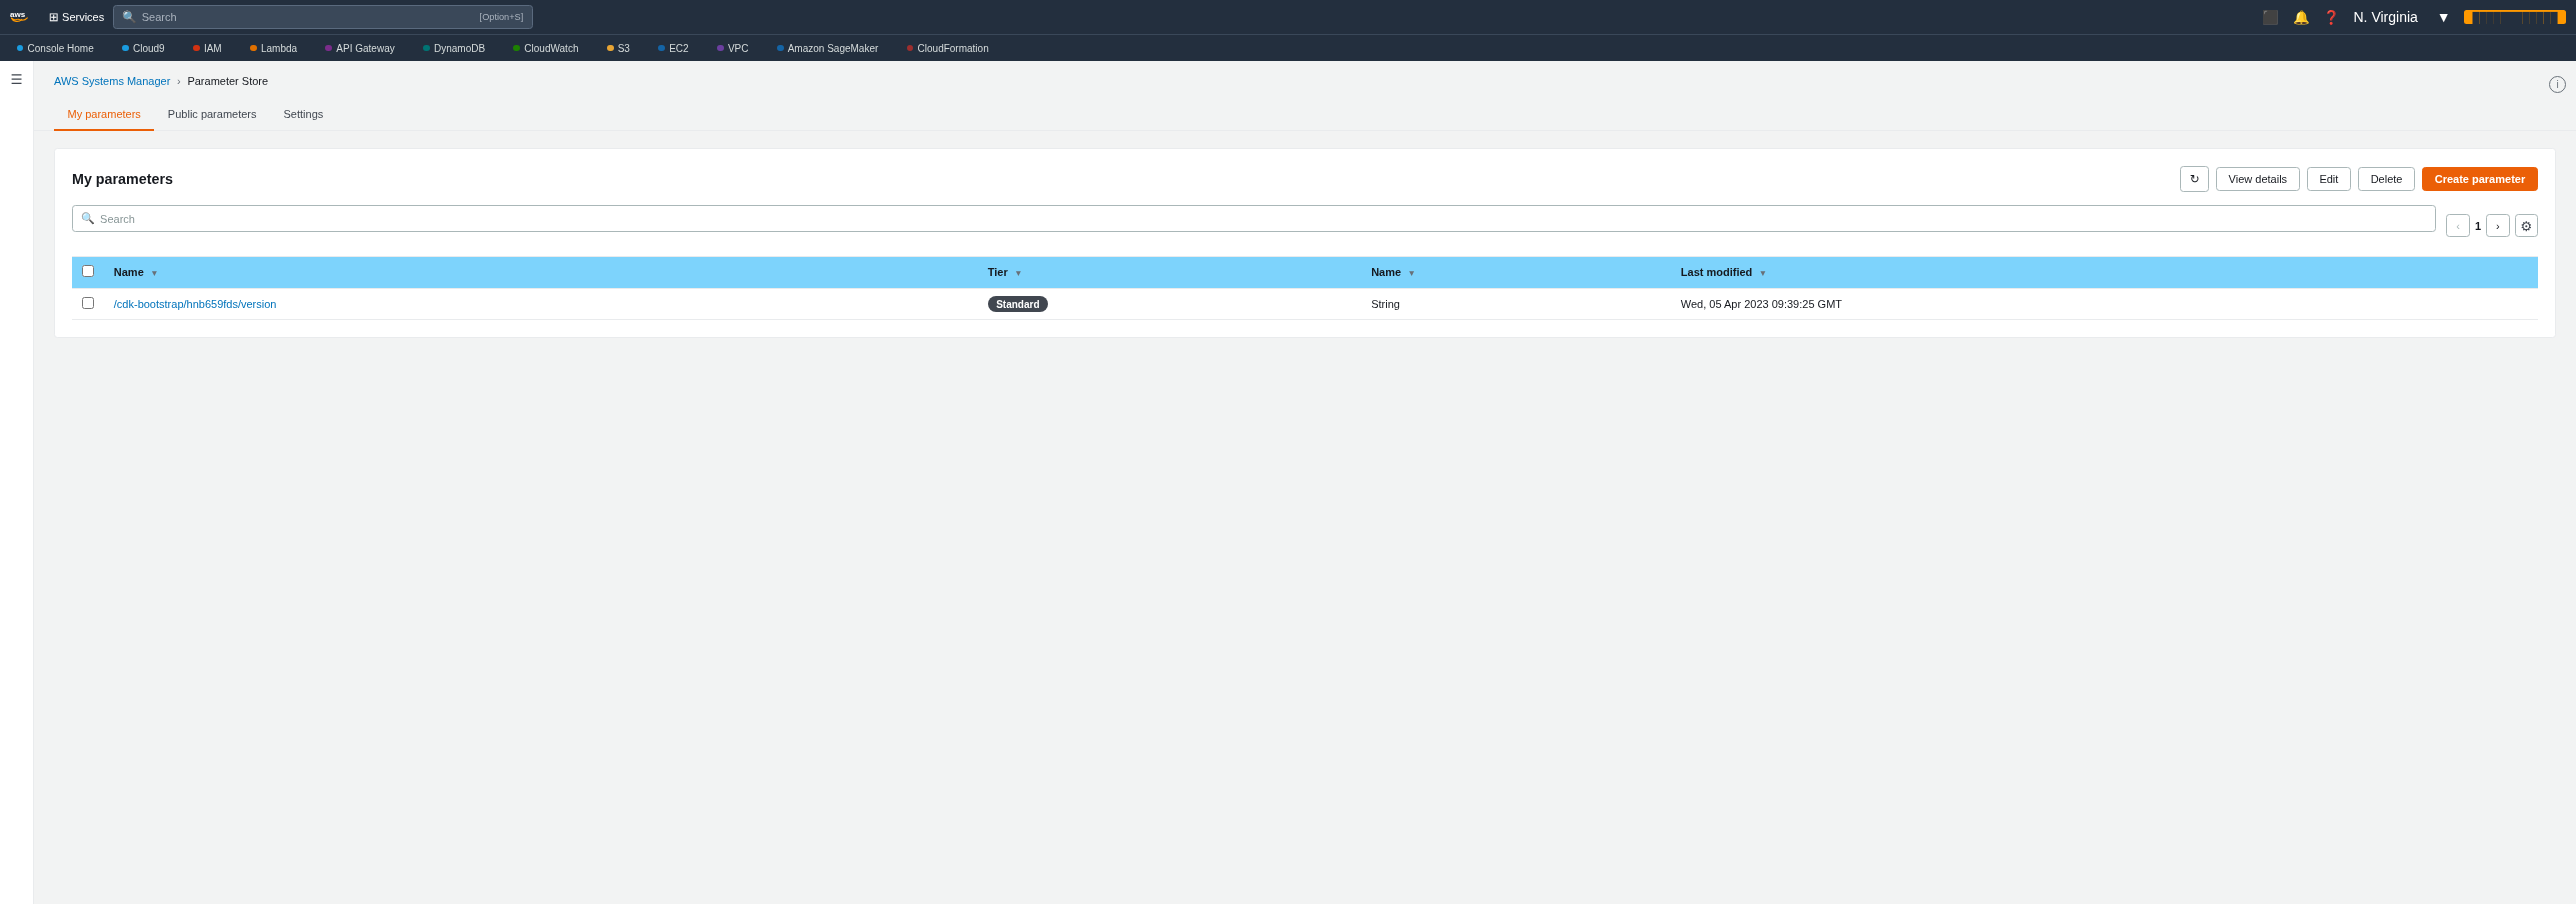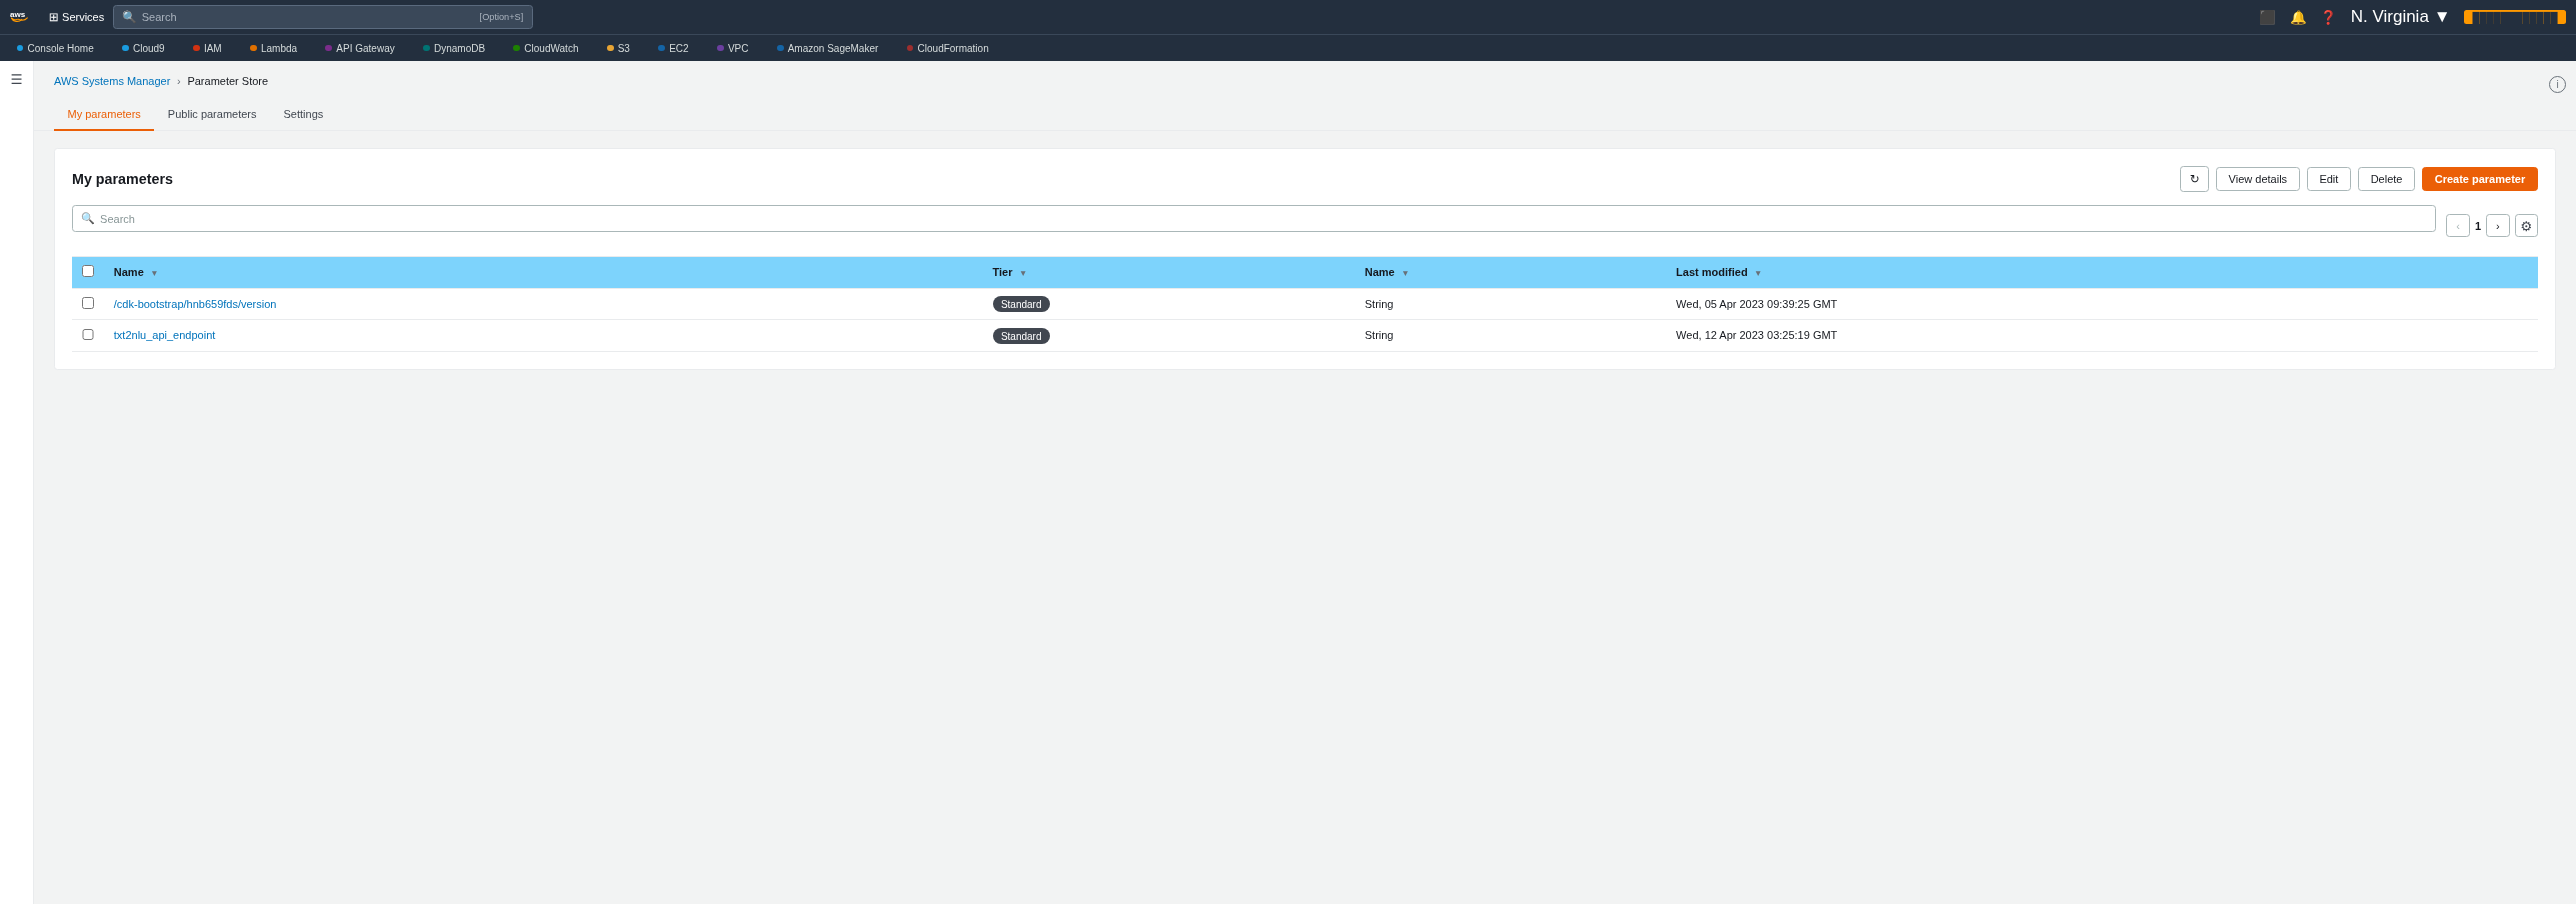--- a/index.html
+++ b/index.html
@@ -23,21 +23,21 @@
     .search-bar {
       flex: 1; display: flex; align-items: center; background: #3a4859; border: 0.8px solid #5a6a7e; border-radius: 3.4px; height: 23.5px; padding: 0 8.4px; max-width: 420px;
     }
     .search-bar input {
       background: none; border: none; outline: none; color: white; font-size: 11px; flex: 1;
     }
     .search-bar input::placeholder { color: #aab3be; }
     .search-shortcut { color: #aab3be; font-size: 9.2px; }
     .nav-right { margin-left: auto; display: flex; align-items: center; gap: 13.5px; }
     .nav-icon { color: #d5dbdb; font-size: 13.5px; cursor: pointer; }
-    .nav-region { color: white; font-size: 17px; cursor: pointer; display: flex; align-items: center; gap: 5px; }
+    .nav-region { color: white; font-size: 14px; cursor: pointer; display: flex; align-items: center; gap: 19px; }
     .account-badge { background: #ff9900; color: #232f3e; font-size: 10px; font-weight: bold; padding: 1.7px 8.4px; border-radius: 2.5px; min-width: 101px; }
 
     
     .bookmarks-bar {
       background: #232f3e;
       border-top: 0.8px solid #3a4859;
       display: flex;
       align-items: center;
       height: 27px;
       padding: 0 10px;
@@ -108,21 +108,21 @@
     .page-num { font-size: 11px; font-weight: 600; }
     .settings-btn { background: none; border: none; cursor: pointer; color: #414750; font-size: 13.5px; width: 23.5px; height: 23.5px; display: flex; align-items: center; justify-content: center; border: 0.8px solid #aab7b8; border-radius: 3.4px; }
 
     
     .table { width: 100%; border-collapse: collapse; }
     .table th { text-align: left; padding: 8.4px 10px; font-size: 11px; font-weight: 700; color: #16191f; border-bottom: 1.7px solid #e9ebed; border-top: 0.8px solid #e9ebed; background: #7dd3fc; }
     .table td { padding: 8.4px 10px; font-size: 11px; color: #16191f; border-bottom: 0.8px solid #e9ebed; }
     .table .col-check { width: 30px; }
     .sort-icon { color: #687078; font-size: 8.4px; margin-left: 3.4px; }
     .link-cell { color: #0073bb; cursor: pointer; text-decoration: none; }
-    .badge { background: #414750; color: white; border-radius: 10px; padding: 2.5px 8.4px; font-size: 10px; font-weight: 400; }
+    .badge { background: #414750; color: white; border-radius: 10px; padding: 2.5px 8.4px; font-size: 10px; font-weight: 700; }
 
     input[type="checkbox"] { width: 11.8px; height: 11.8px; cursor: pointer; }
 
     .info-icon { width: 17px; height: 17px; border-radius: 50%; border: 1.3px solid #687078; display: flex; align-items: center; justify-content: center; color: #687078; font-size: 10px; cursor: pointer; position: fixed; right: 10px; top: 76px; }
   </style>
 </head>
 <body>
 
 <div class="top-nav">
 
@@ -287,33 +287,20 @@
     </td>
     <td>
       <a class="link-cell">/cdk-bootstrap/hnb659fds/version</a>
     </td>
     <td>
       <span class="badge">Standard</span>
     </td>
     <td>String</td>
     <td>Wed, 05 Apr 2023 09:39:25 GMT</td>
   </tr>
-              <tr>
-    <td class="col-check">
-      <input type="checkbox" style="">
-    </td>
-    <td>
-      <a class="link-cell">txt2nlu_api_endpoint</a>
-    </td>
-    <td>
-      <span class="badge">Standard</span>
-    </td>
-    <td>String</td>
-    <td>Wed, 12 Apr 2023 03:25:19 GMT</td>
-  </tr>
             </tbody>
         </table>
       </div>
     </div>
   </div>
 </div>
 
 <div class="info-icon">i</div>
 
 

